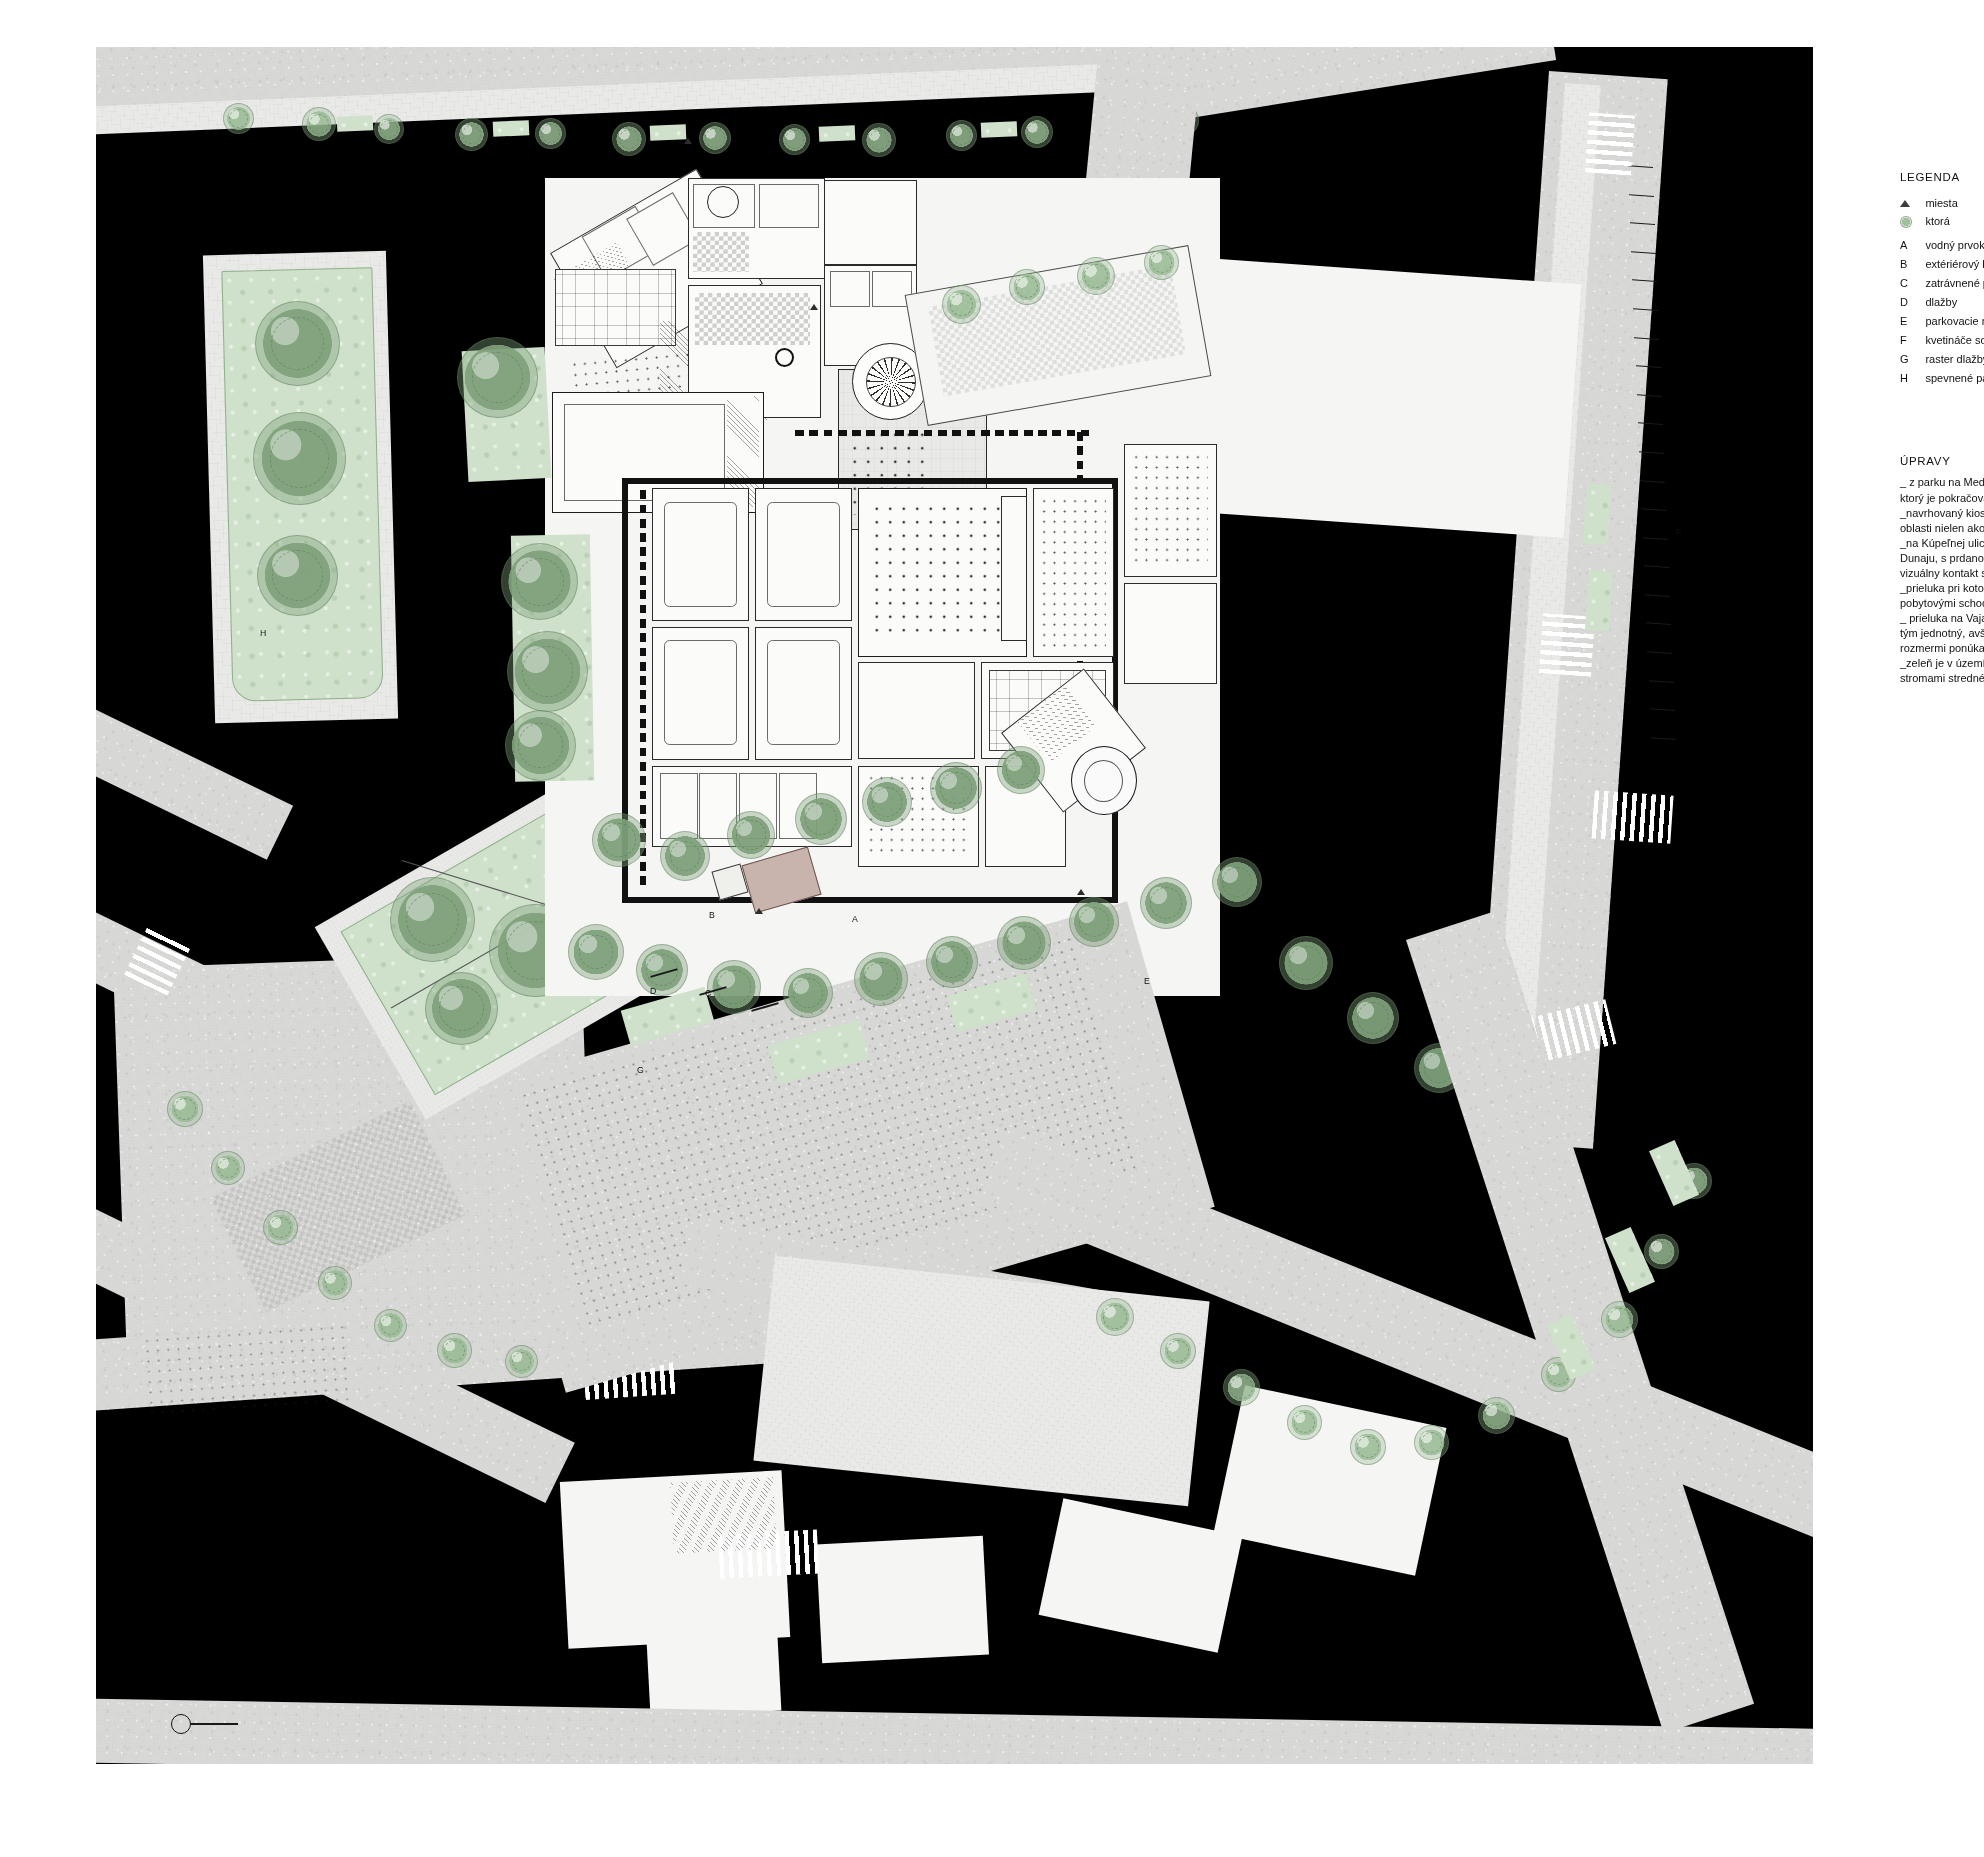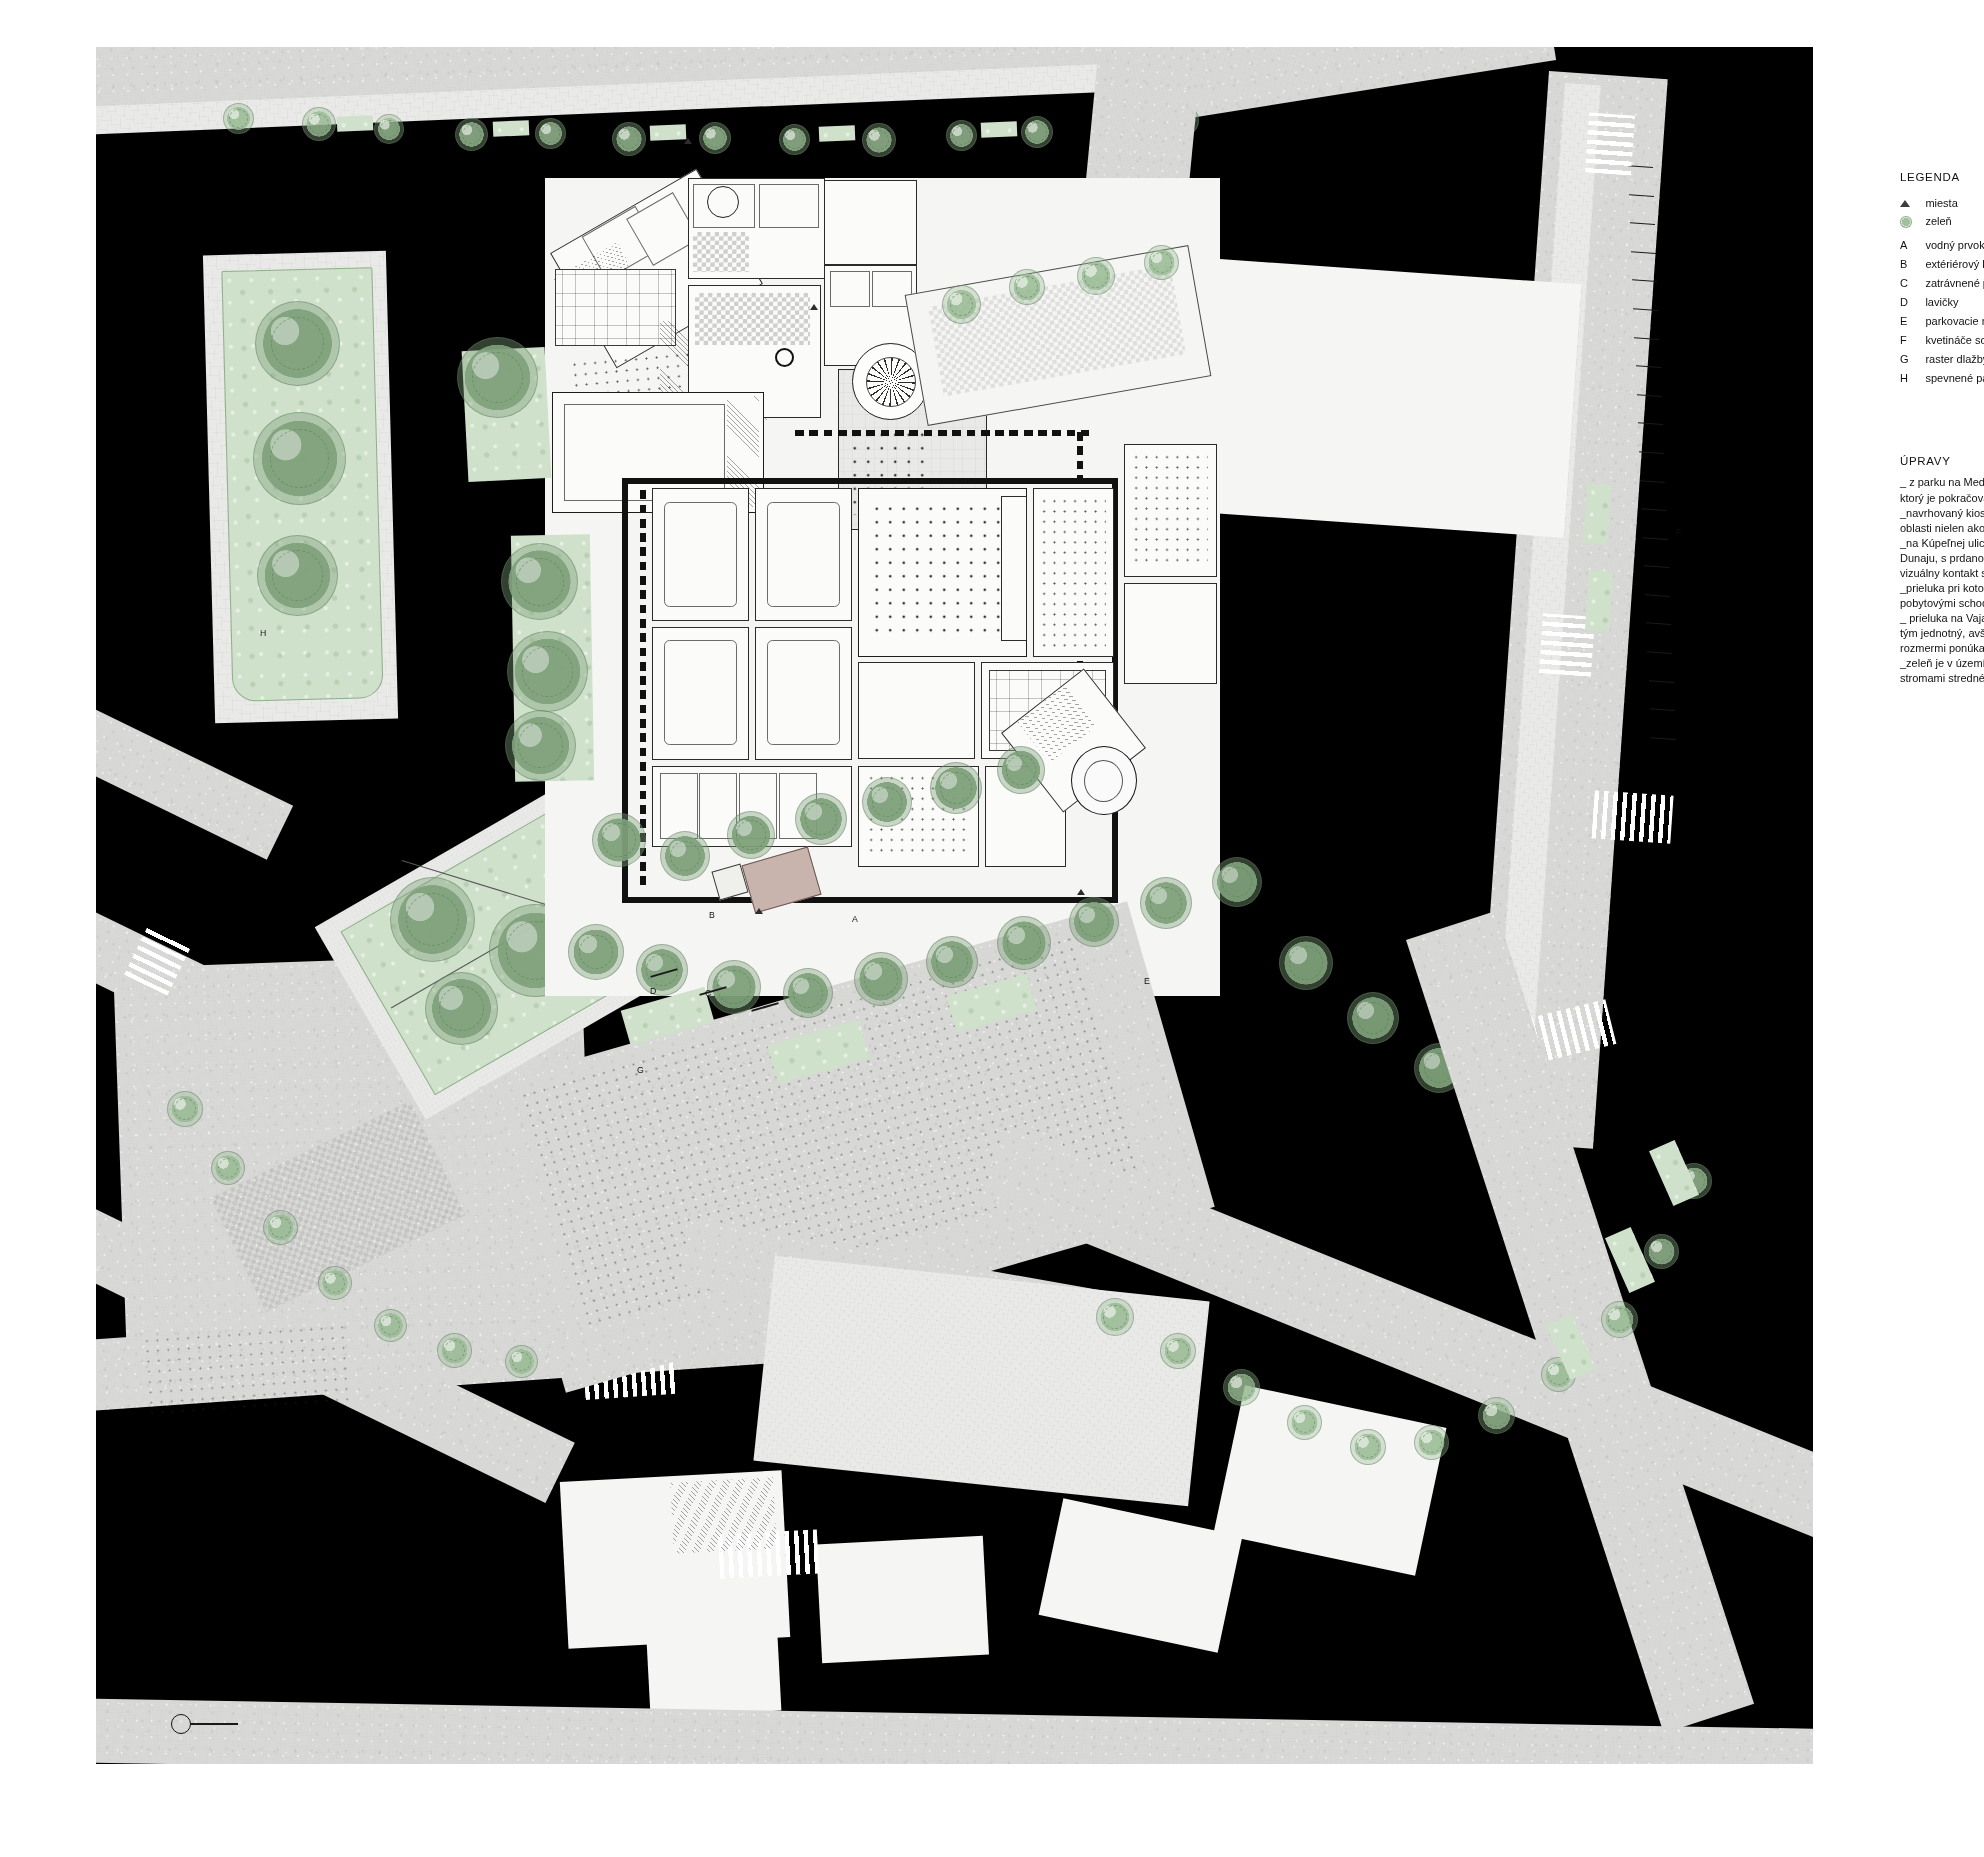--- a/index.html
+++ b/index.html
@@ -420,39 +420,39 @@
         <div class="legend-sym">
             <div class="sym-vstup"></div>
           </div>
         <div class="legend-text">miesta</div>
       </div>
 
       <div class="legend-row" style="margin-bottom:10.3px;">
         <div class="legend-sym">
             <div class="sym-zelen"></div>
           </div>
-        <div class="legend-text">zeleň</div>
+        <div class="legend-text">ktorá</div>
       </div>
 
       <ul class="nolist">
         <li class="legend-row">
           <span class="legend-key">A</span>
           <span class="legend-text">vodný prvok_náznak kúpeľnej funkcie</span>
         </li>
         <li class="legend-row">
           <span class="legend-key">B</span>
           <span class="legend-text">extériérový kiosk_občerstvenie, pitie</span>
         </li>
         <li class="legend-row">
           <span class="legend-key">C</span>
           <span class="legend-text">zatrávnené plochy</span>
         </li>
         <li class="legend-row">
           <span class="legend-key">D</span>
-          <span class="legend-text">lavičky</span>
+          <span class="legend-text">dlažby</span>
         </li>
         <li class="legend-row">
           <span class="legend-key">E</span>
           <span class="legend-text">parkovacie miesta</span>
         </li>
         <li class="legend-row">
           <span class="legend-key">F</span>
           <span class="legend-text">kvetináče so zeleňou</span>
         </li>
         <li class="legend-row">

